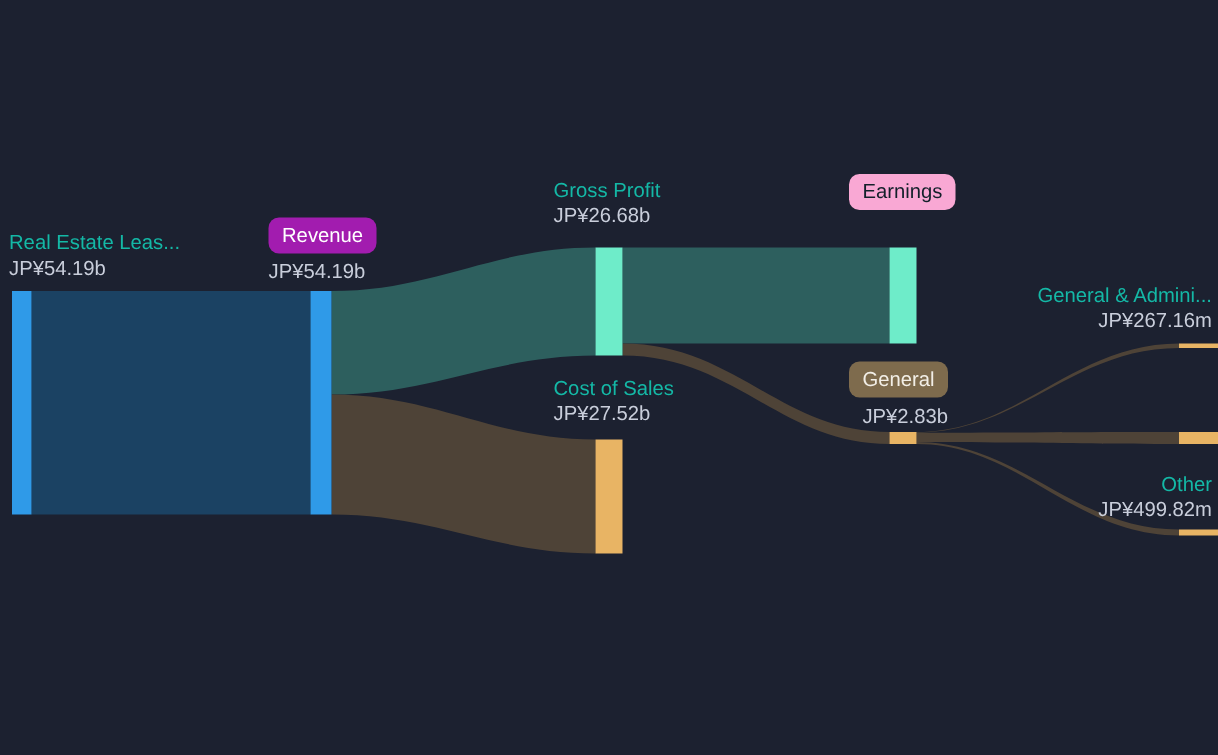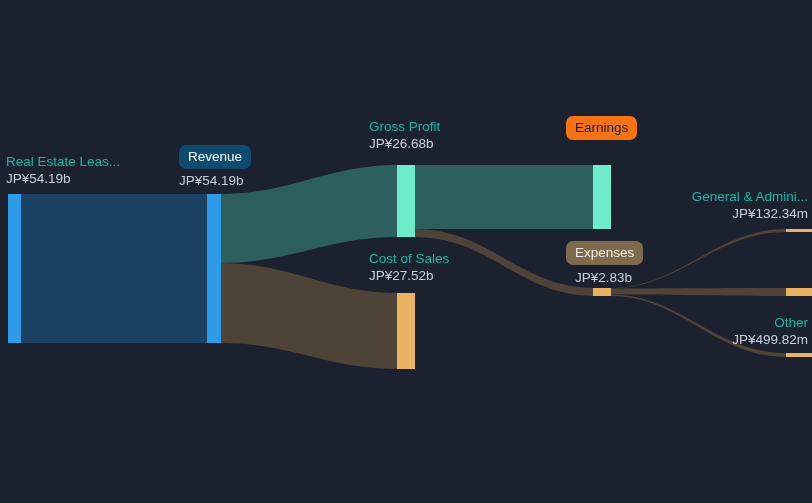--- a/index.html
+++ b/index.html
@@ -42,22 +42,22 @@
   }
   .lbl.right .name, .lbl.right .val { text-align: right; }
   .badge {
     position: absolute;
     border-radius: 7px;
     font-size: 13.5px;
     line-height: 17px;
     padding: 3px 9px 4px 9px;
     white-space: nowrap;
   }
-  .badge-revenue { background: #0c4a6e; color: #ffffff; }
-  .badge-earnings { background: #f97316; color: #13202a; }
+  .badge-revenue { background: #a21caf; color: #ffffff; }
+  .badge-earnings { background: #f9a8d4; color: #13202a; }
   .badge-expenses { background: #7e6b4d; color: #f2eee6; }
 </style>
 </head>
 <body>
 
 <div id="stage">
 
   <svg id="sankey" viewBox="0 0 812 503">
 
     <g>
@@ -107,28 +107,28 @@
     <span class="val">JP¥26.68b</span>
   </div>
 
   <div class="lbl" style="left:369px; top:250px;">
     <span class="name">Cost of Sales</span>
     <span class="val">JP¥27.52b</span>
   </div>
 
   <div class="badge badge-earnings" style="left:566px; top:116px;">Earnings</div>
 
-  <div class="badge badge-expenses" style="left:566px; top:241px;">Expenses</div>
+  <div class="badge badge-expenses" style="left:566px; top:241px;">General</div>
   <div class="lbl right" style="left:523px; top:269px; width:109px;">
     <span class="val">JP¥2.83b</span>
   </div>
 
   <div class="lbl right" style="left:612px; top:188px; width:196px;padding-left:28px;">
     <span class="name">General &amp; Admini...</span>
-    <span class="val">JP¥132.34m</span>
+    <span class="val">JP¥267.16m</span>
   </div>
 
 
   <div class="lbl right" style="left:612px; top:314px; width:196px;">
     <span class="name">Other</span>
     <span class="val">JP¥499.82m</span>
   </div>
 
 </div>
 

